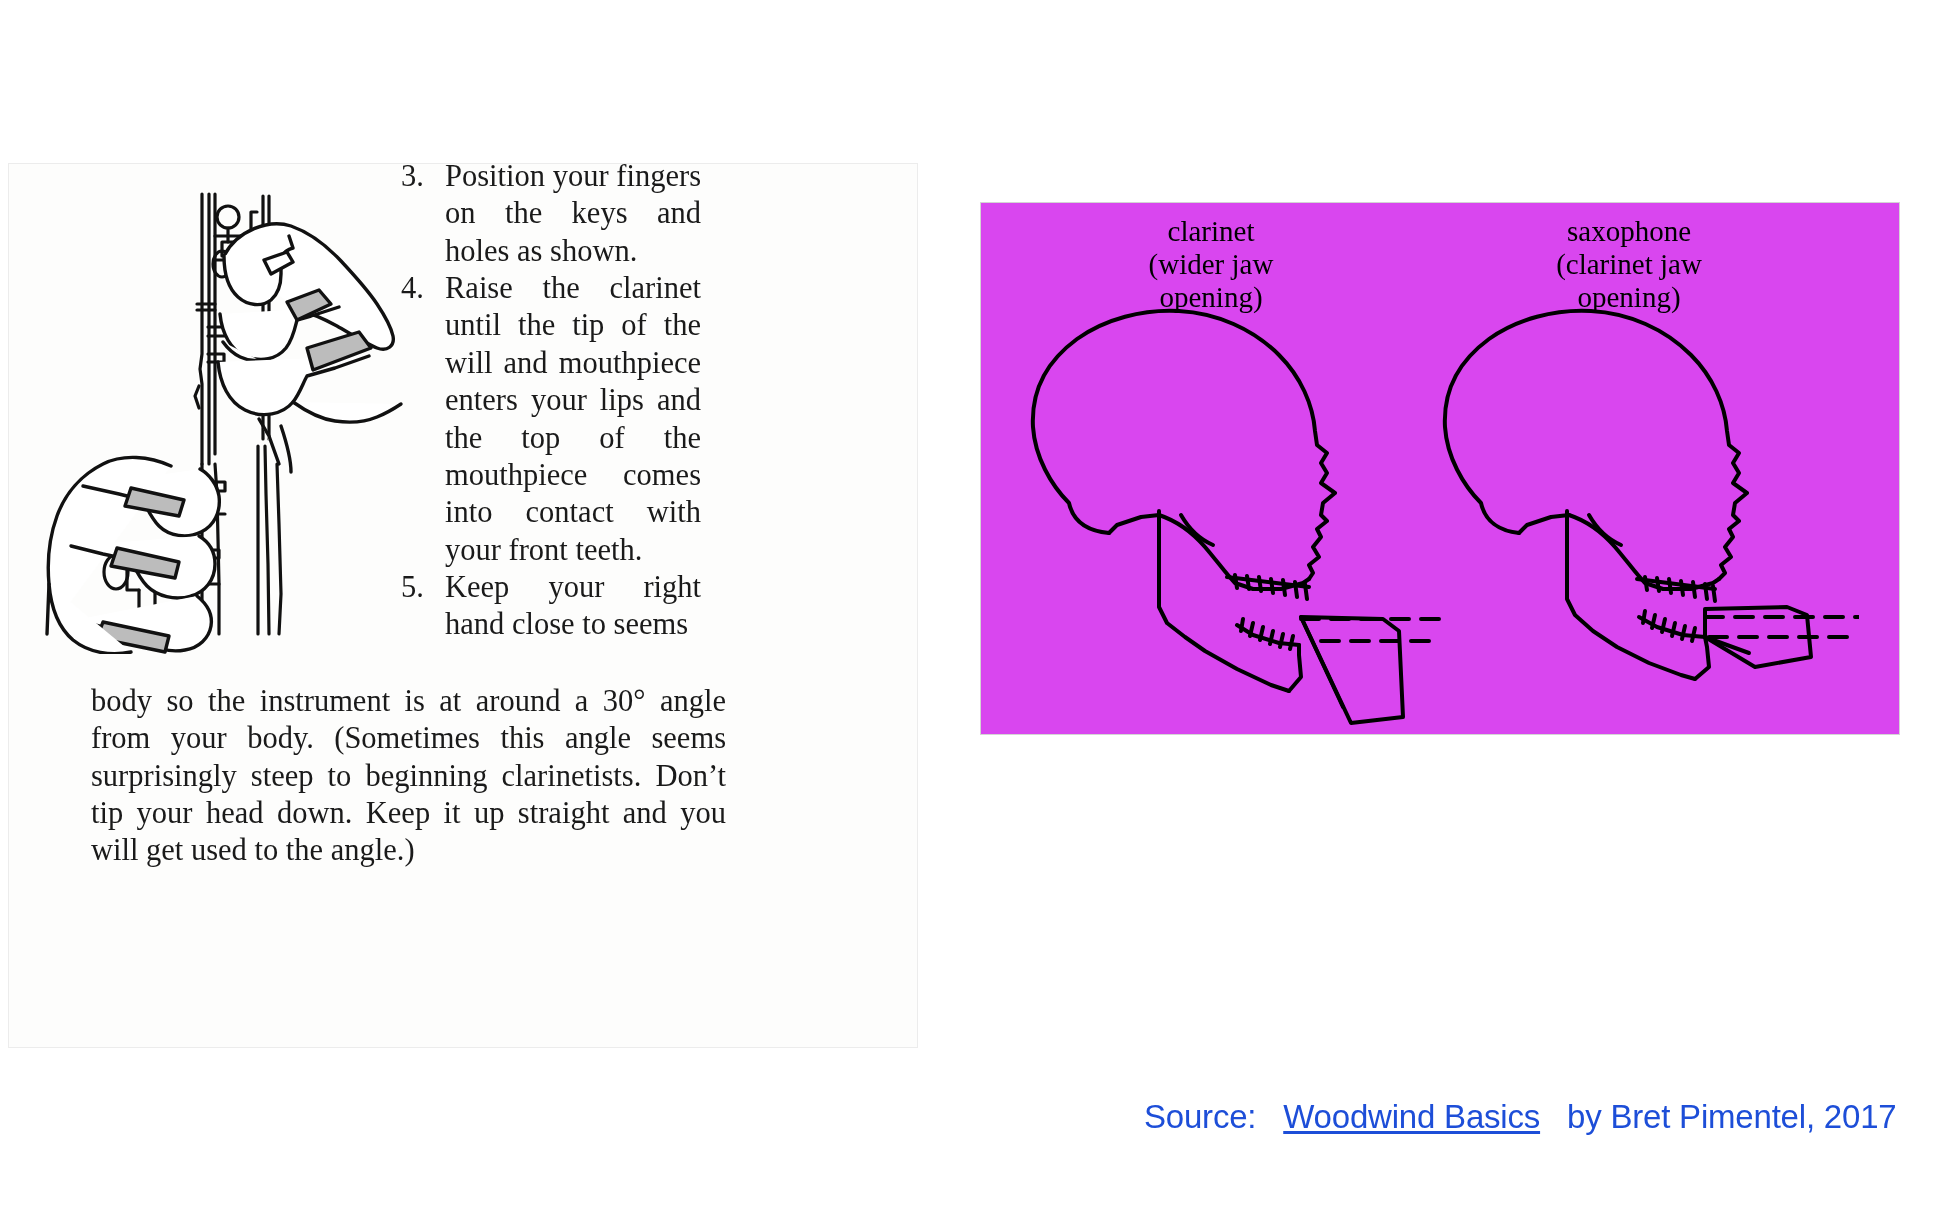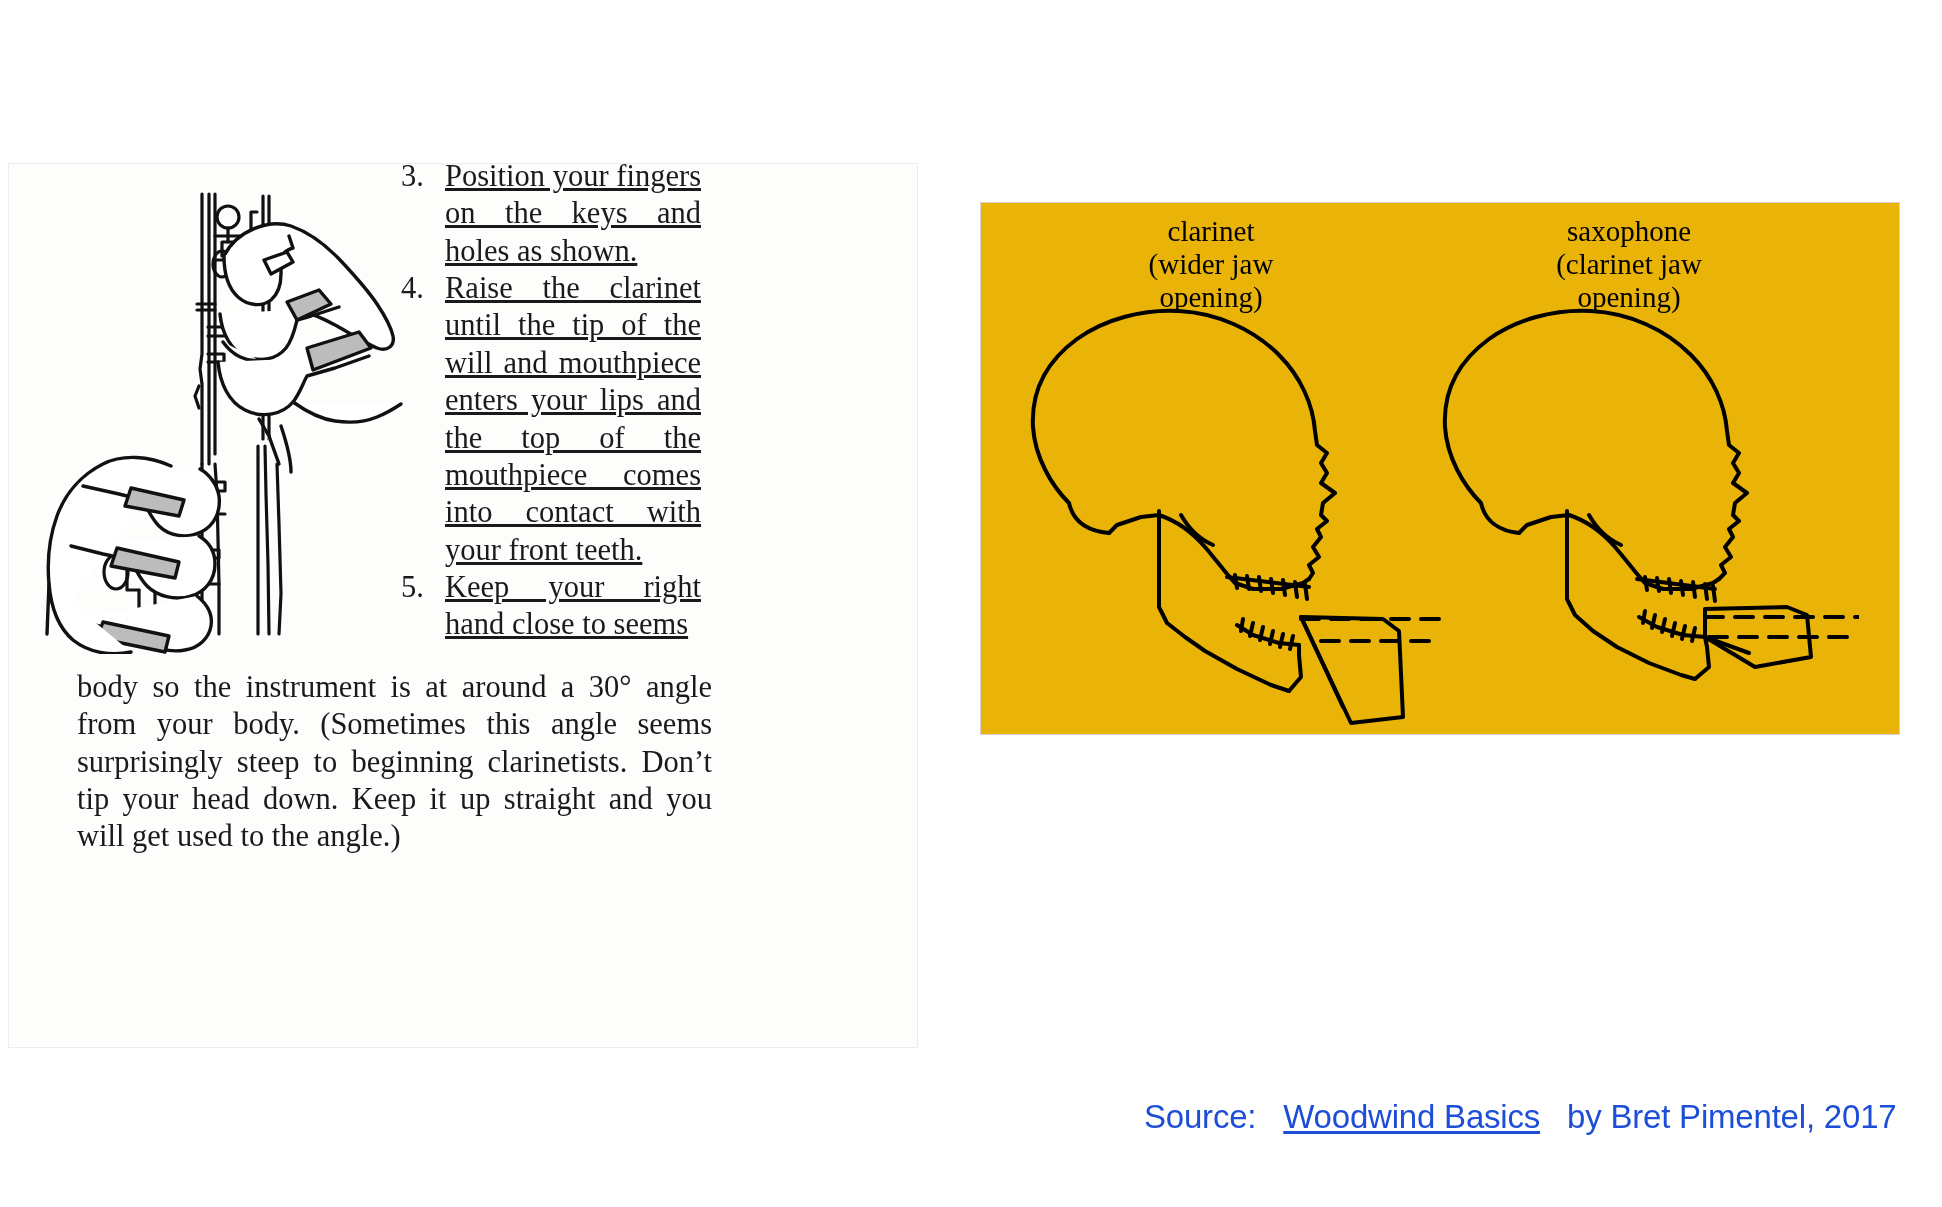--- a/index.html
+++ b/index.html
@@ -62,43 +62,42 @@
     left: 0;
     top: 0;
     width: 34px;
     text-align: right;
     font-feature-settings: "onum" 1;
   }
   #instr-list li .body {
     display: block;
     text-align: justify;
     text-align-last: left;
-    text-decoration: underline;
   }
 
   #closing-para {
     position: absolute;
     left: 68px;
     top: 505px;
     width: 635px;
-    margin: 0;
+    margin: 14px;
     font-size: 30.5px;
     line-height: 1.225;
     text-align: justify;
     text-align-last: left;
   }
 
   
   #skull-box {
     position: absolute;
     left: 980px;
     top: 202px;
     width: 920px;
     height: 533px;
-    background: #eab308;
+    background: #d946ef;
     border: 1px solid #d4d4d4;
     box-sizing: border-box;
   }
   .skull-panel {
     position: absolute;
     top: 0;
     width: 460px;
     height: 100%;
   }
   #skull-panel-clarinet { left: 0px; }

